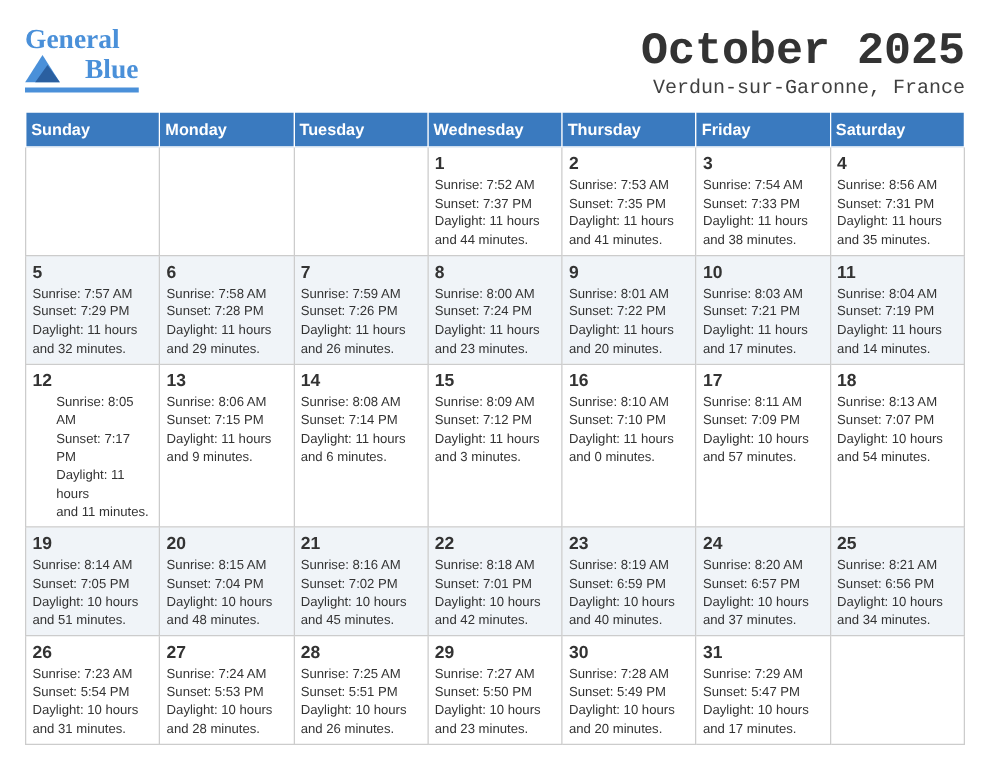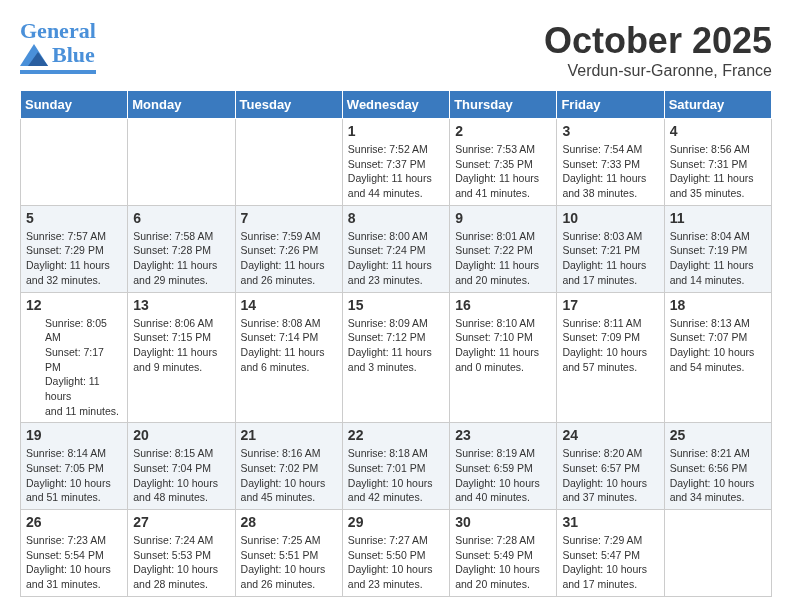--- a/index.html
+++ b/index.html
@@ -30,20 +30,21 @@
     }
     .logo-text span { color: #4a90d9; }
     .logo-bar {
       width: 100%;
       height: 4px;
       background: #4a90d9;
       margin-top: 2px;
     }
     .title-block {
       text-align: right;
+      font-family: Liberation Mono, monospace;
     }
     .month-title {
       font-size: 36px;
       font-weight: bold;
       color: #333;
     }
     .location {
       font-size: 16px;
       color: #404040;
     }
@@ -89,21 +90,21 @@
     .calendar thead tr th { background: #3a7abf; }
   </style>
 </head>
 <body>
 
 <div class="header">
   <div class="logo">
     <div class="logo-text">
       <span>General</span>
     </div>
-    <div style="display:flex;align-items:center;gap:4px;">
+    <div style="display:flex;align-items:center;gap:20px;">
       <svg width="28" height="22" viewBox="0 0 28 22">
         <polygon points="0,22 14,0 28,22" fill="#4a90d9"></polygon>
         <polygon points="8,22 18,8 28,22" fill="#2a5fa0"></polygon>
       </svg>
       <span style="font-size:22px;font-weight:bold;color:#4a90d9;">Blue</span>
     </div>
     <div class="logo-bar"></div>
   </div>
   <div class="title-block">
     <div class="month-title">October 2025</div>

